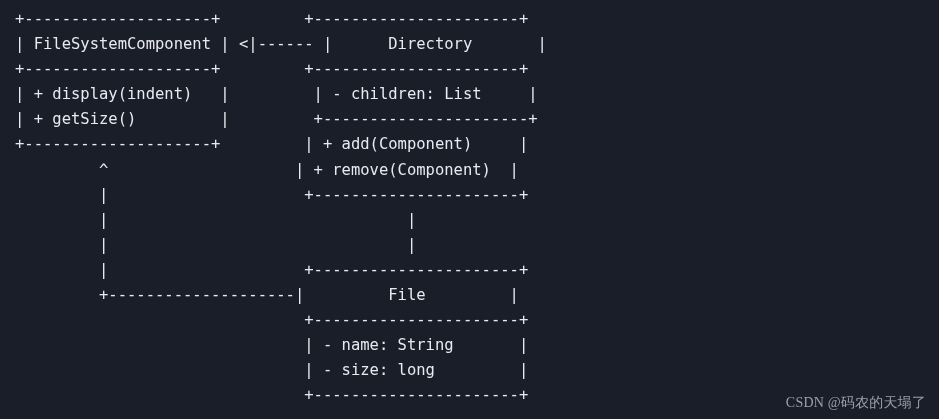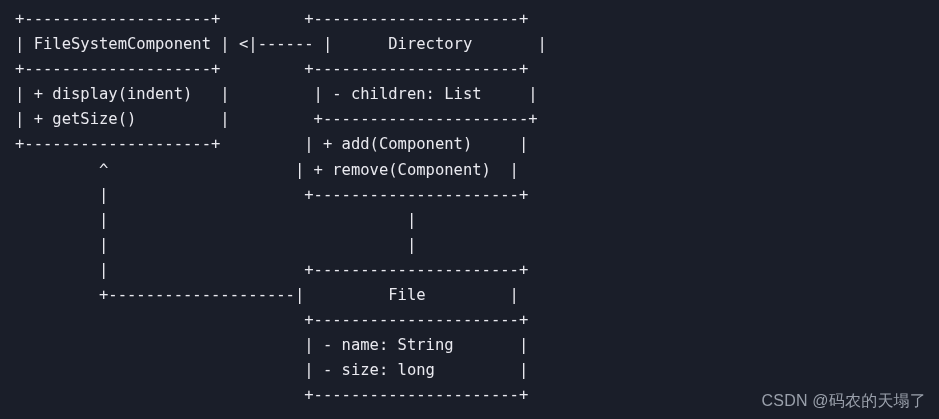--- a/index.html
+++ b/index.html
@@ -27,22 +27,22 @@
     letter-spacing: 0px;
     color: #e9e9ef;
     white-space: pre;
     font-weight: 400;
     -webkit-font-smoothing: antialiased;
   }
   #watermark {
     position: absolute;
     right: 13px;
     bottom: 7px;
-    font-family: Liberation Sans, sans-serif;
-    font-size: 16px;
+    font-family: Liberation Serif, serif;
+    font-size: 14px;
     color: #9aa0ab;
     white-space: pre;
     letter-spacing: 0.2px;
   }
 </style>
 </head>
 <body>
 
 <div id="screen" style="width: 939px; height: 419px; background: rgb(26, 30, 41);">
 

